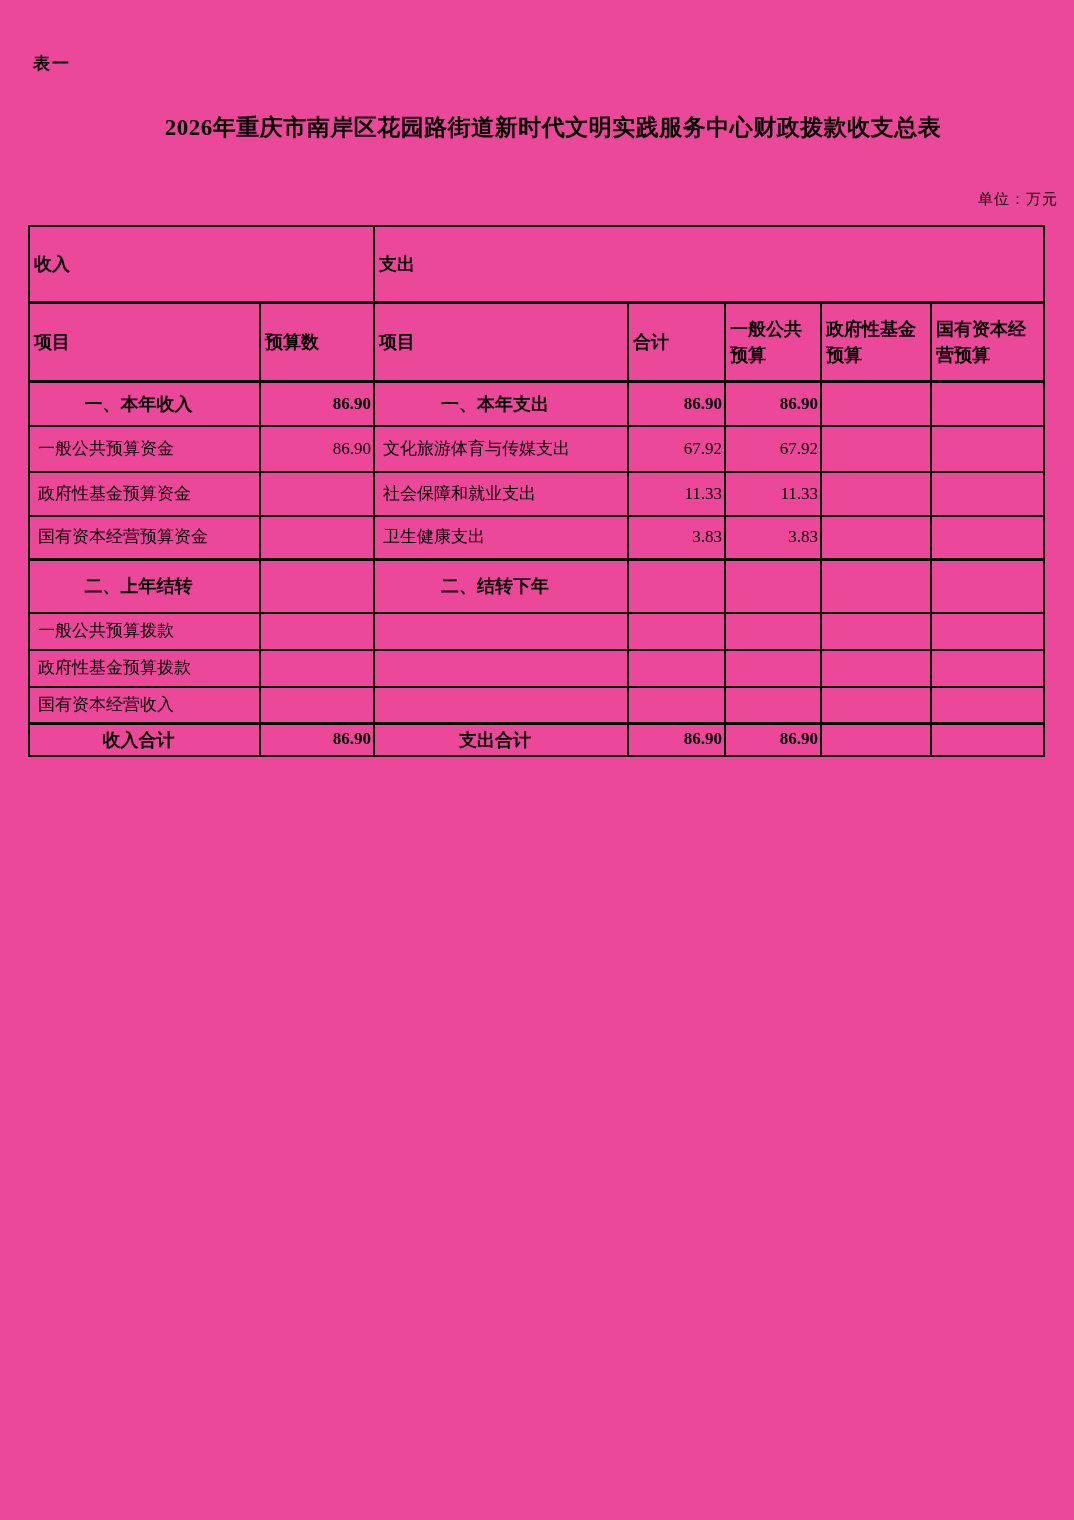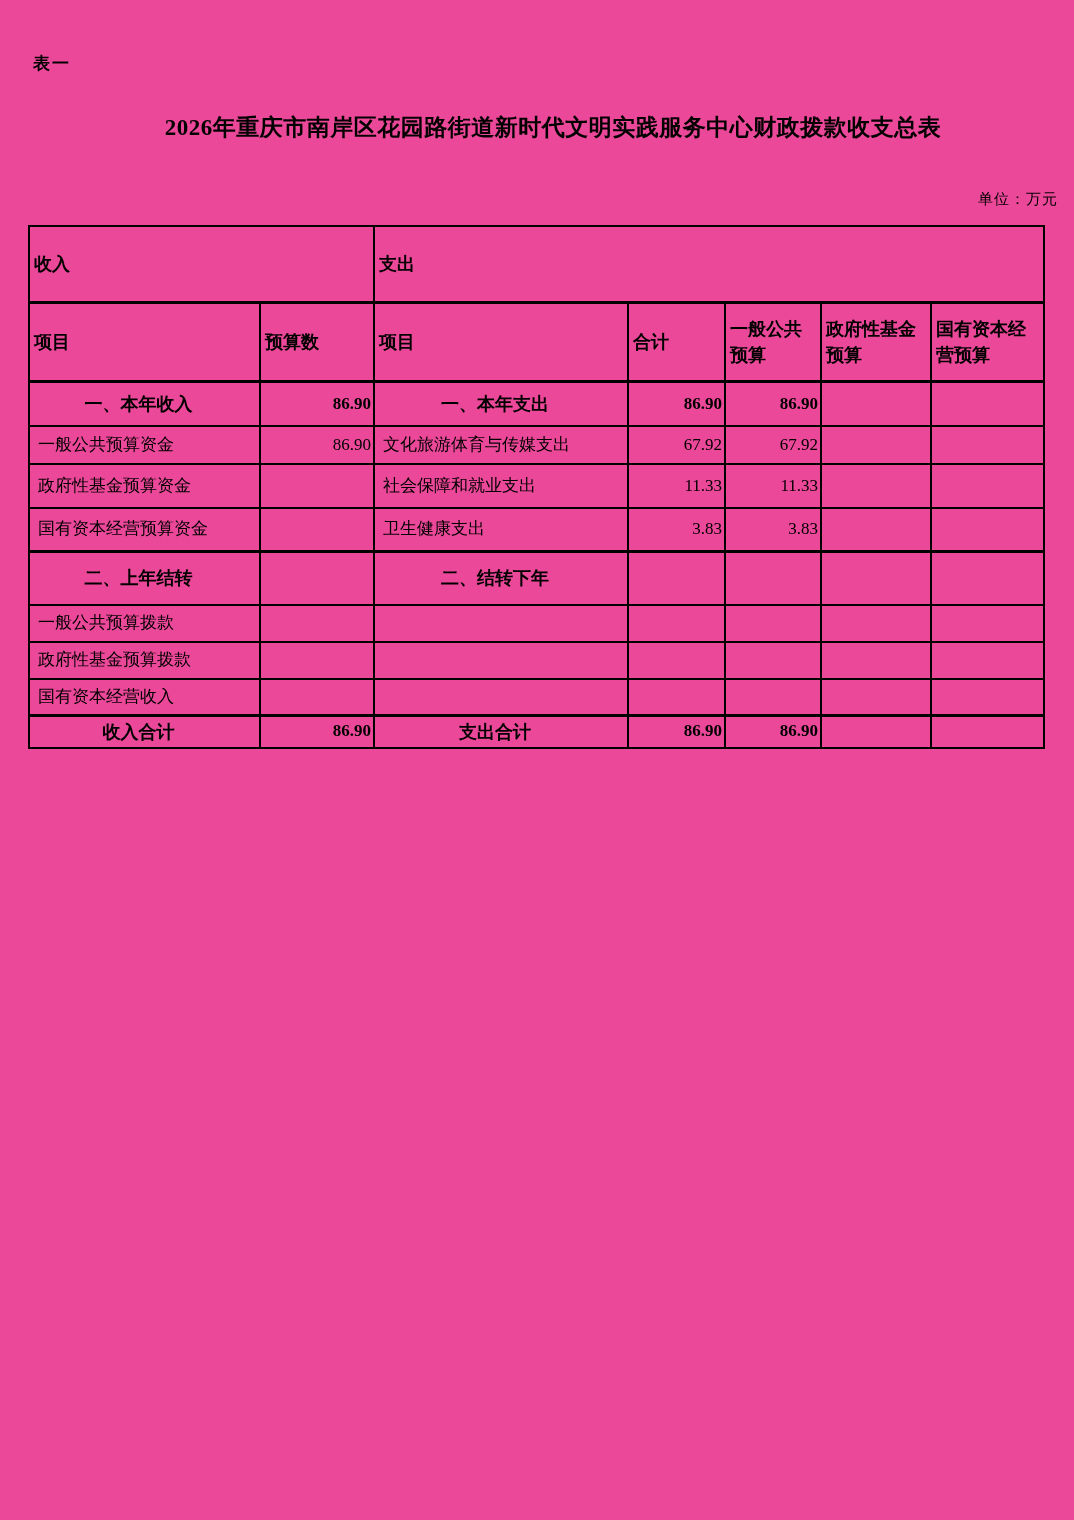--- a/index.html
+++ b/index.html
@@ -61,21 +61,21 @@
   col.c-income-value  { width: 114px; }
   col.c-expense-item  { width: 254px; }
   col.c-expense-total { width: 97px; }
   col.c-general       { width: 96px; }
   col.c-fund          { width: 110px; }
   col.c-capital       { width: 113px; }
   
   tr.group-header-row  { height: 76px; }
   tr.col-header-row    { height: 73px; }
   tr.r0  { height: 45px; }
-  tr.r1  { height: 38px; }
+  tr.r1  { height: 46px; }
   tr.r2  { height: 44px; margin-left: 40px; }
   tr.r3  { height: 43px; }
   tr.r4  { height: 35px; }
   tr.r5  { height: 54px; }
   tr.r6  { height: 37px; }
   tr.r7  { height: 37px; }
   tr.r8  { height: 36px; }
   tr.r9  { height: 24px; }
   
   tr.group-header-row td,

